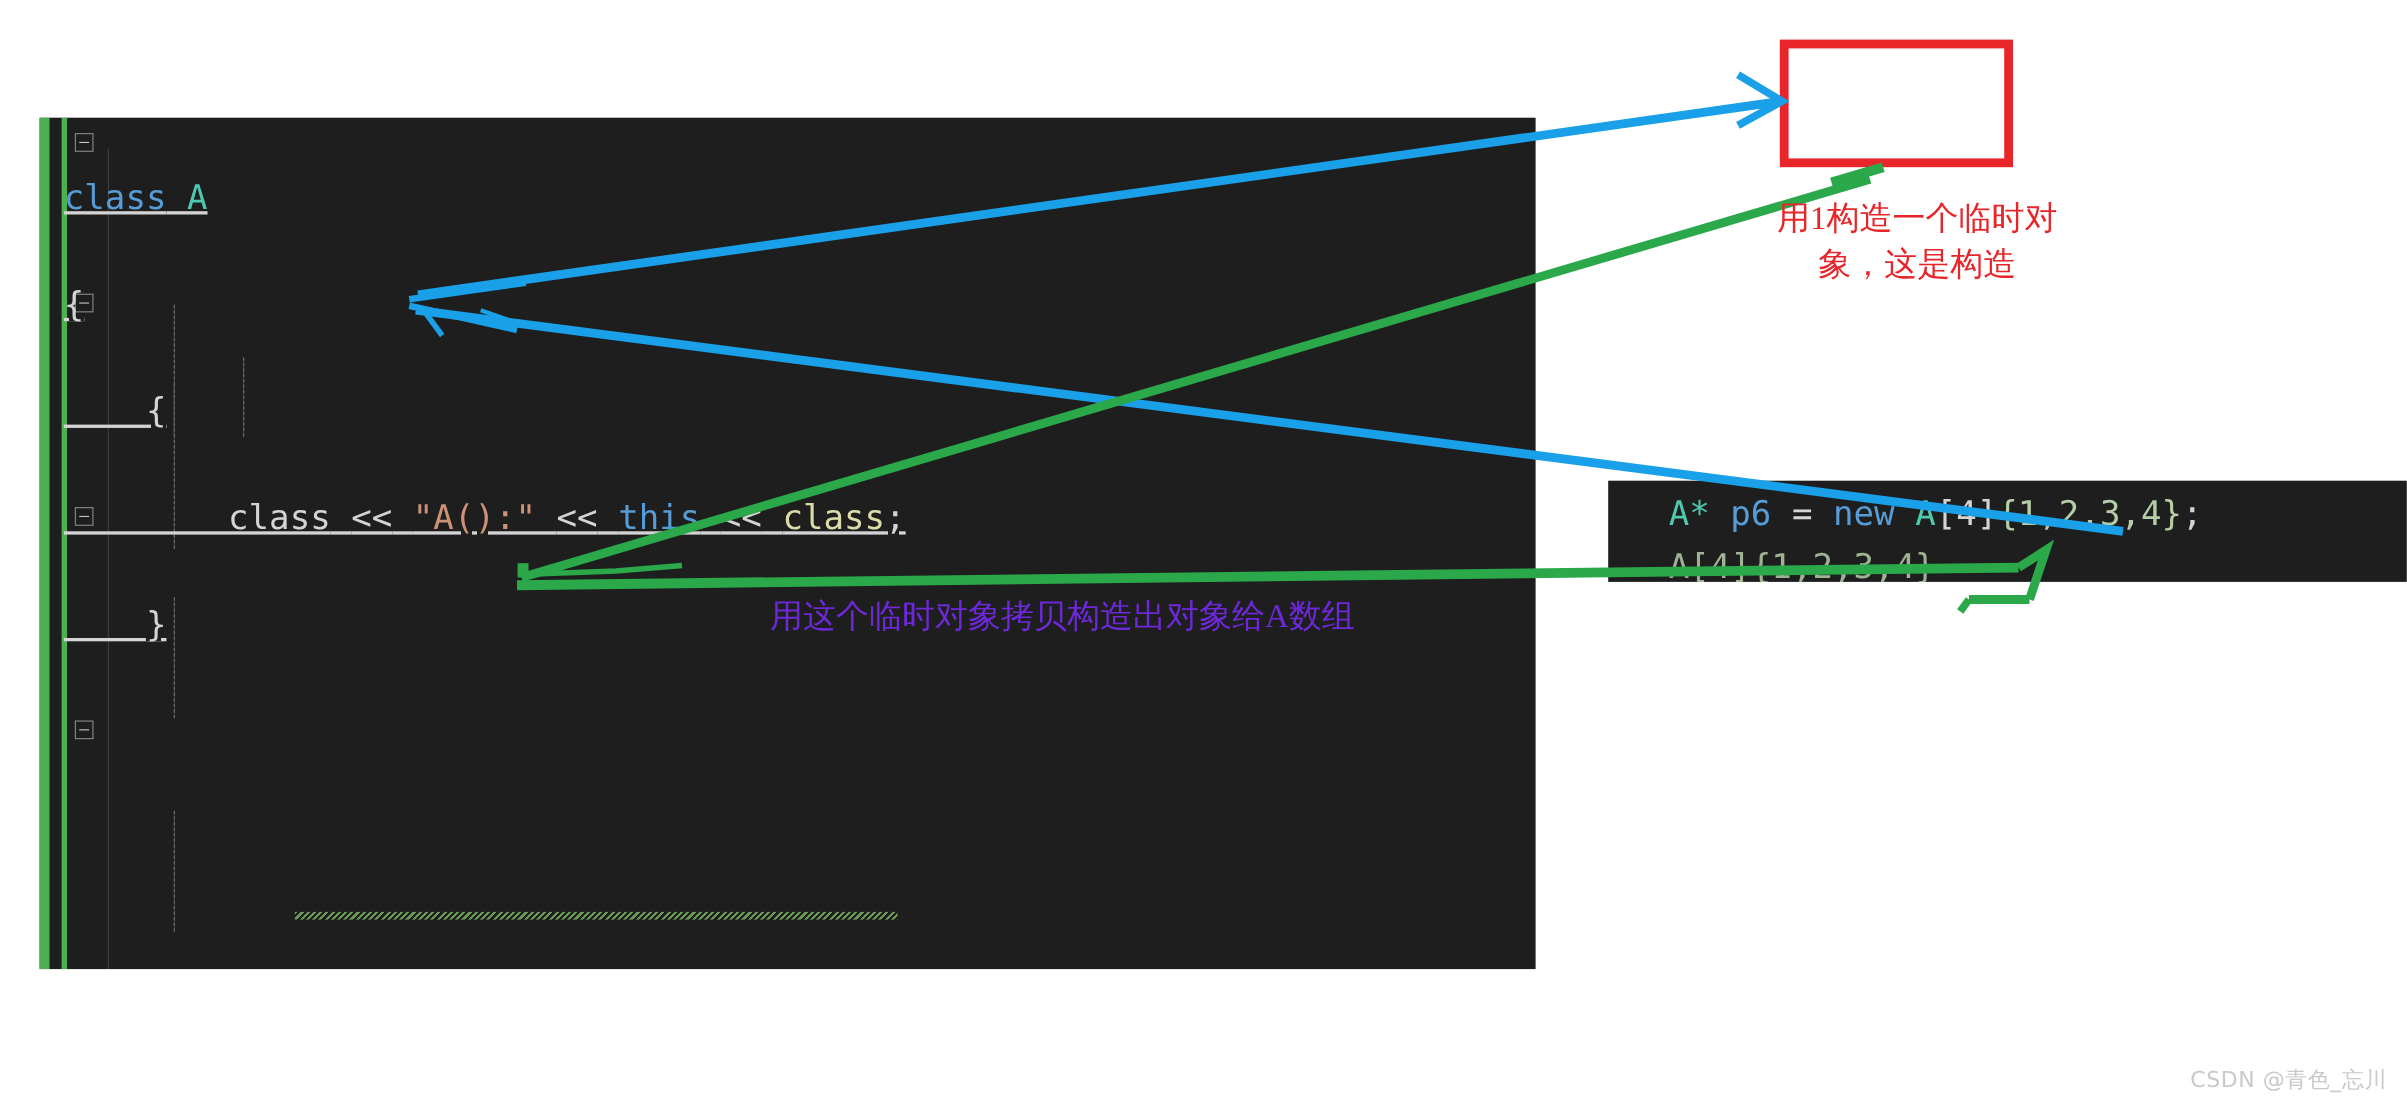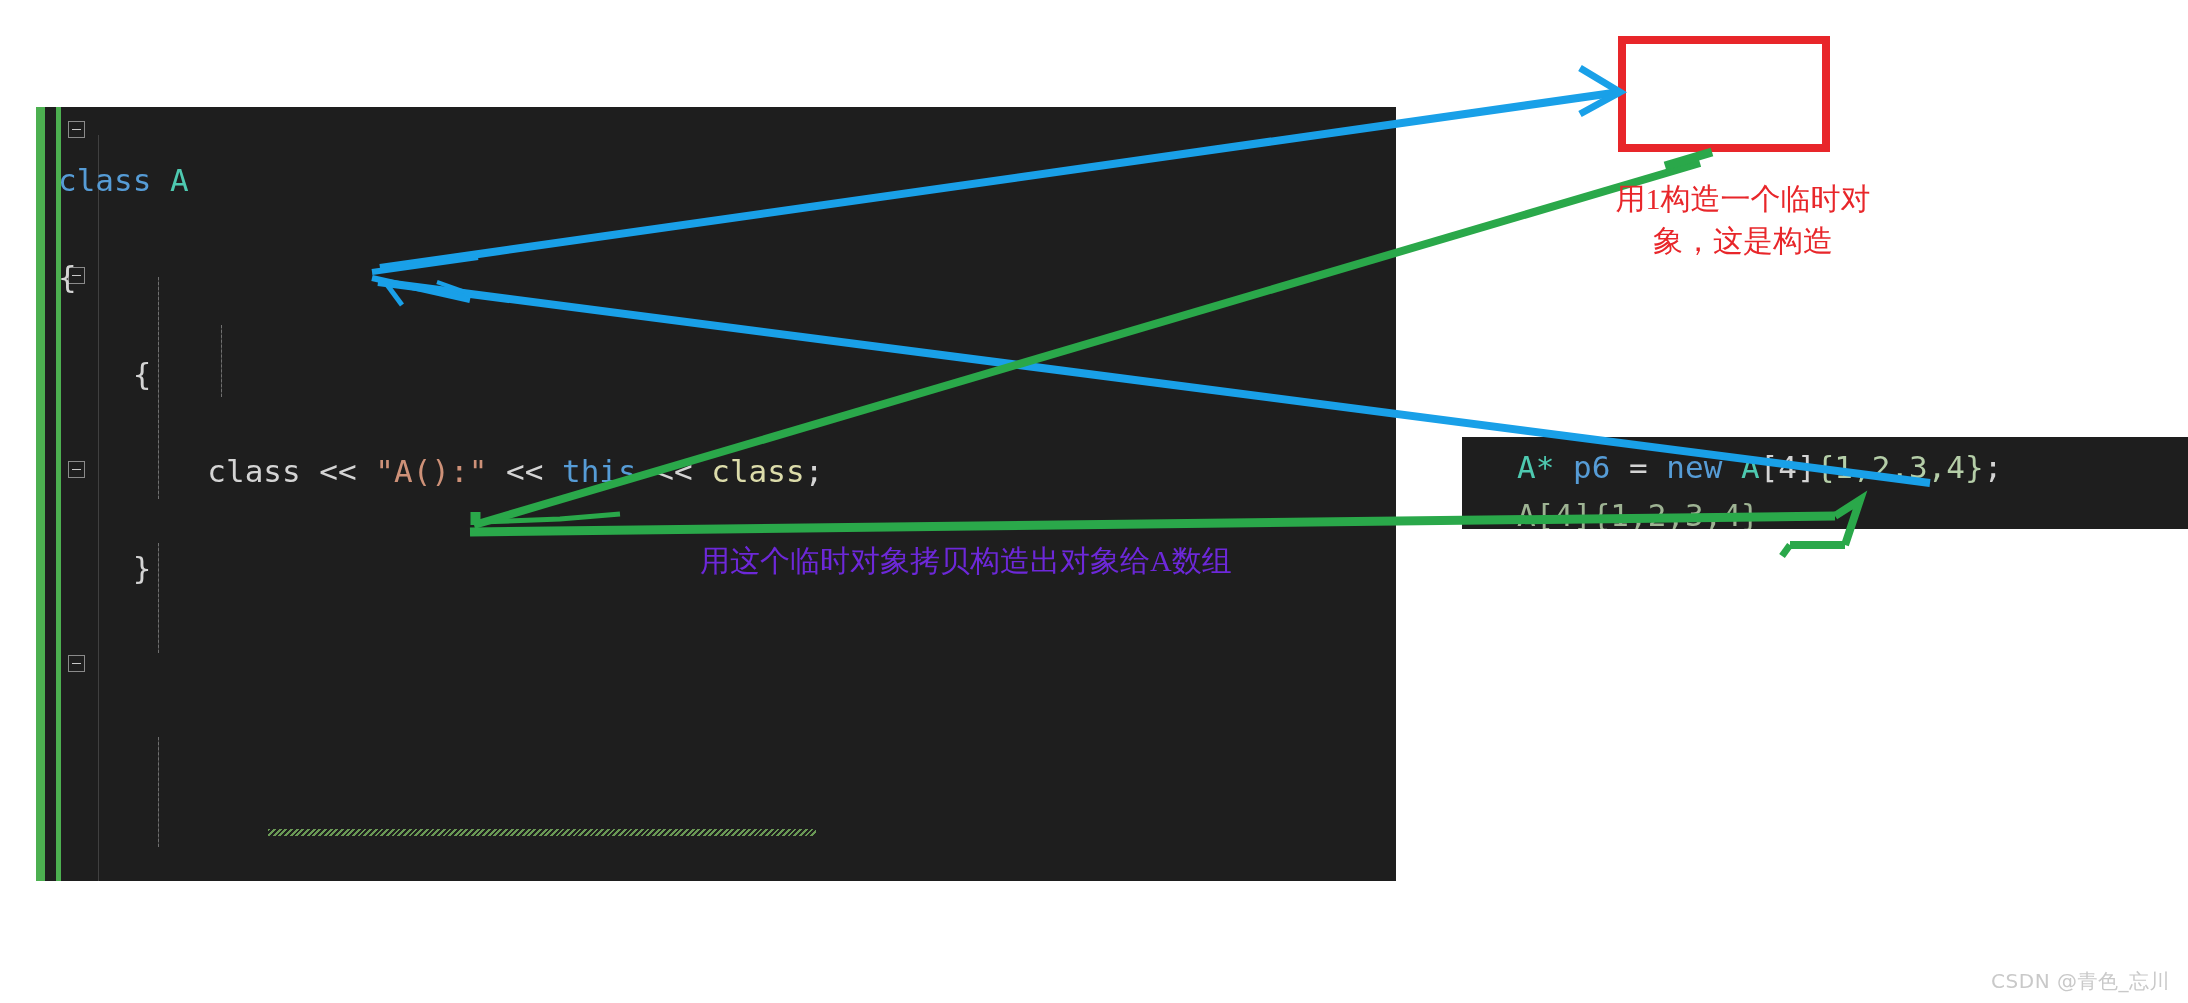--- a/index.html
+++ b/index.html
@@ -43,21 +43,21 @@
   #code {
     position: absolute;
     left: 22px;
     top: 0px;
     font-family: "DejaVu Sans Mono", monospace;
     font-size: 31px;
     line-height: 48.5px;
     white-space: pre;
     color: #d4d4d4;
   }
-  .ln { position: relative; height: 48.5px; }
+  .ln { position: relative; height: 48.5px; text-decoration: underline; }
 
   
   .kw        { color: #569cd6; }   
   .type      { color: #4ec9b0; }   
   .fn        { color: #dcdcaa; }   
   .str       { color: #ce9178; }   
   .plain     { color: #d4d4d4; }
   .punct     { color: #d4d4d4; }
   .num       { color: #b5cea8; }
   .op        { color: #d4d4d4; }

